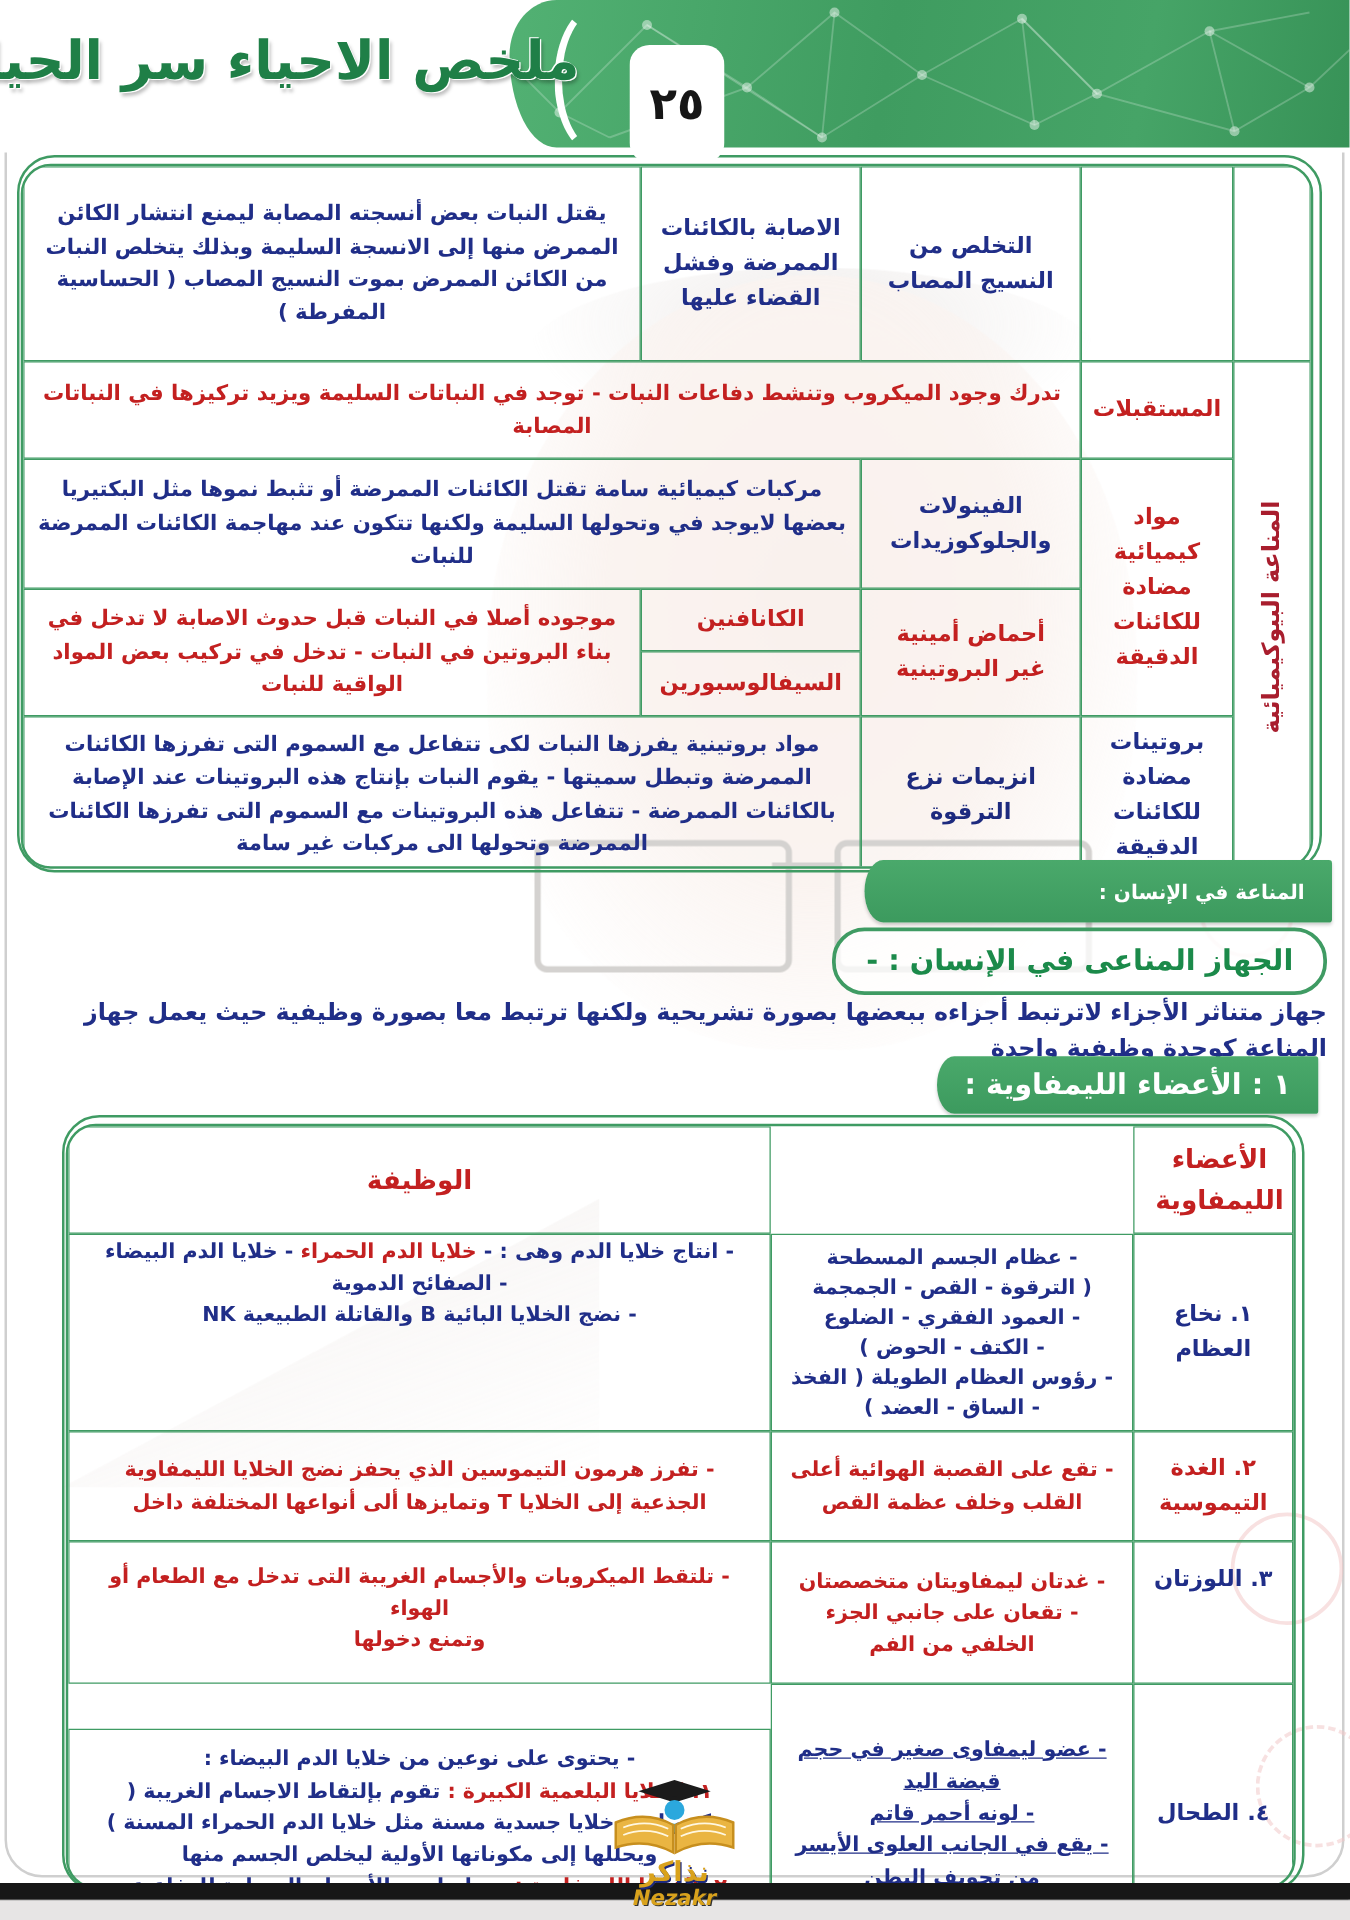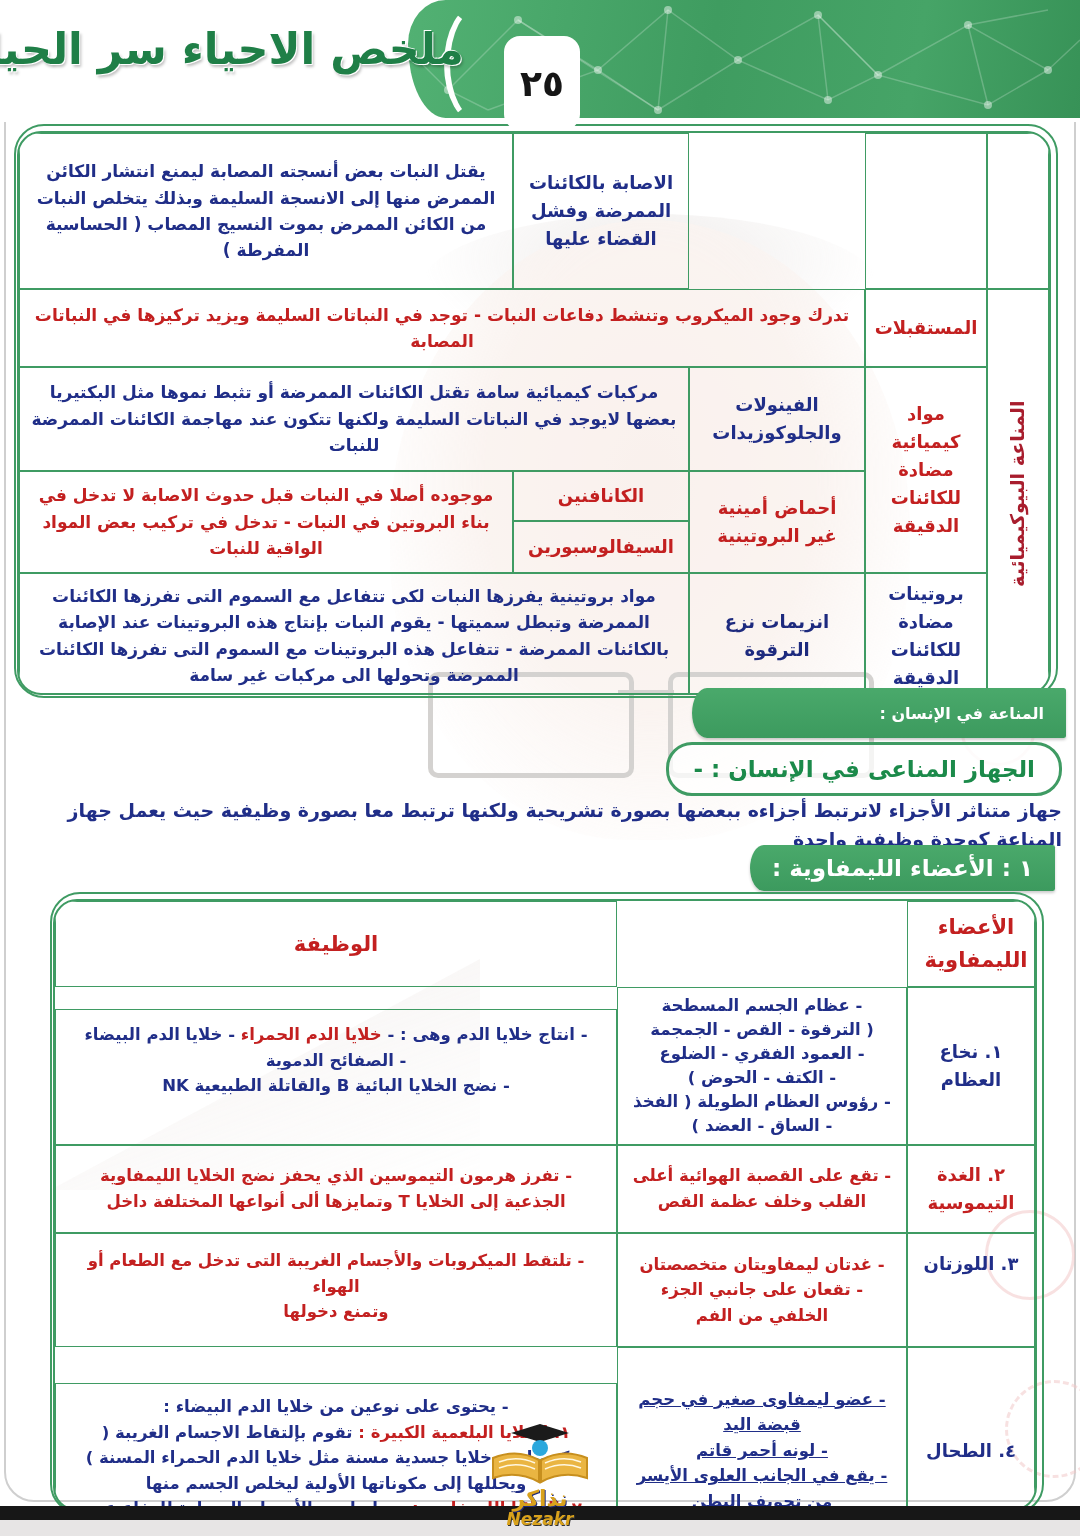--- a/index.html
+++ b/index.html
@@ -141,30 +141,31 @@
 
 <div class="twrap" id="t1">
   <div class="tbl">
 
     <div class="cell" style="grid-column:1;grid-row:1;"></div>
     <div class="cell darkred" style="grid-column:1;grid-row:2 / span 5;">
       <span class="rot">المناعة البيوكيميائية</span>
     </div>
 
     <div class="cell" style="grid-column:2;grid-row:1;"></div>
+    <div class="cell blue fs18" style="grid-column:3;grid-row:1;">التخلص من النسيج المصاب</div>
     <div class="cell blue fs18" style="grid-column:4;grid-row:1;">الاصابة بالكائنات الممرضة وفشل القضاء عليها</div>
     <div class="cell blue fs17" style="grid-column:5;grid-row:1;">يقتل النبات بعض أنسجته المصابة ليمنع انتشار الكائن الممرض منها إلى الانسجة السليمة وبذلك يتخلص النبات من الكائن الممرض بموت النسيج المصاب ( الحساسية المفرطة )</div>
 
     <div class="cell red fs18" style="grid-column:2;grid-row:2;">المستقبلات</div>
     <div class="cell red fs17" style="grid-column:3 / span 3;grid-row:2;">تدرك وجود الميكروب وتنشط دفاعات النبات - توجد في النباتات السليمة ويزيد تركيزها في النباتات المصابة</div>
 
     <div class="cell red fs18" style="grid-column:2;grid-row:3 / span 3;">مواد كيميائية مضادة للكائنات الدقيقة</div>
 
     <div class="cell blue fs18" style="grid-column:3;grid-row:3;">الفينولات والجلوكوزيدات</div>
-    <div class="cell blue fs17" style="grid-column:4 / span 2;grid-row:3;">مركبات كيميائية سامة تقتل الكائنات الممرضة أو تثبط نموها مثل البكتيريا بعضها لايوجد في النباتات السليمة ولكنها تتكون عند مهاجمة الكائنات الممرضة للنبات</div>
+    <div class="cell blue fs17" style="grid-column:4 / span 2;grid-row:3;">مركبات كيميائية سامة تقتل الكائنات الممرضة أو تثبط نموها مثل البكتيريا بعضها لايوجد في وتحولها السليمة ولكنها تتكون عند مهاجمة الكائنات الممرضة للنبات</div>
 
     <div class="cell red fs18" style="grid-column:3;grid-row:4 / span 2;">أحماض أمينية غير البروتينية</div>
     <div class="cell red fs18" style="grid-column:4;grid-row:4;">الكانافنين</div>
     <div class="cell red fs18" style="grid-column:4;grid-row:5;">السيفالوسبورين</div>
     <div class="cell red fs17" style="grid-column:5;grid-row:4 / span 2;">موجوده أصلا في النبات قبل حدوث الاصابة لا تدخل في بناء البروتين في النبات - تدخل في تركيب بعض المواد الواقية للنبات</div>
 
     <div class="cell blue fs18" style="grid-column:2;grid-row:6;">بروتينات مضادة للكائنات الدقيقة</div>
     <div class="cell navy fs18" style="grid-column:3;grid-row:6;">انزيمات نزع الترقوة</div>
     <div class="cell blue fs17" style="grid-column:4 / span 2;grid-row:6;">مواد بروتينية يفرزها النبات لكى تتفاعل مع السموم التى تفرزها الكائنات الممرضة وتبطل سميتها - يقوم النبات بإنتاج هذه البروتينات عند الإصابة بالكائنات الممرضة - تتفاعل هذه البروتينات مع السموم التى تفرزها الكائنات الممرضة وتحولها الى مركبات غير سامة</div>
   </div>
@@ -181,21 +182,21 @@
     <div class="cell th" style="grid-column:1;grid-row:1;padding-left:20px;">الأعضاء الليمفاوية</div>
     <div class="cell th" style="grid-column:3;grid-row:1;">الوظيفة</div>
 
     <div class="cell blue fs18" style="grid-column:1;grid-row:2;">١. نخاع العظام</div>
     <div class="cell blue" style="grid-column:2;grid-row:2;font-size:16.5px;line-height:1.45;">- عظام الجسم المسطحة
 ( الترقوة - القص - الجمجمة
 - العمود الفقري - الضلوع
 - الكتف - الحوض )
 - رؤوس العظام الطويلة ( الفخذ
 - الساق - العضد )</div>
-    <div class="cell" style="grid-column:3;grid-row:2;font-size:16.5px;align-items:flex-start;padding-top:12px;display:block;margin-top:22px;"><span class="blue">- انتاج خلايا الدم وهى : - </span><span class="red">خلايا الدم الحمراء</span><span class="blue"> - خلايا الدم البيضاء
+    <div class="cell" style="grid-column:3;grid-row:2;font-size:16.5px;align-items:flex-start;padding-top:0;display:block;"><span class="blue">- انتاج خلايا الدم وهى : - </span><span class="red">خلايا الدم الحمراء</span><span class="blue"> - خلايا الدم البيضاء
 - الصفائح الدموية
 - نضج الخلايا البائية B والقاتلة الطبيعية NK</span></div>
 
     <div class="cell red fs18" style="grid-column:1;grid-row:3;">٢. الغدة التيموسية</div>
     <div class="cell red" style="grid-column:2;grid-row:3;font-size:16.5px;">- تقع على القصبة الهوائية أعلى
 القلب وخلف عظمة القص</div>
     <div class="cell red" style="grid-column:3;grid-row:3;font-size:16.5px;">- تفرز هرمون التيموسين الذي يحفز نضج الخلايا الليمفاوية
 الجذعية إلى الخلايا T وتمايزها ألى أنواعها المختلفة داخل</div>
 
     <div class="cell blue fs18" style="grid-column:1;grid-row:4;align-items:flex-start;padding-top:16px;">٣. اللوزتان</div>

